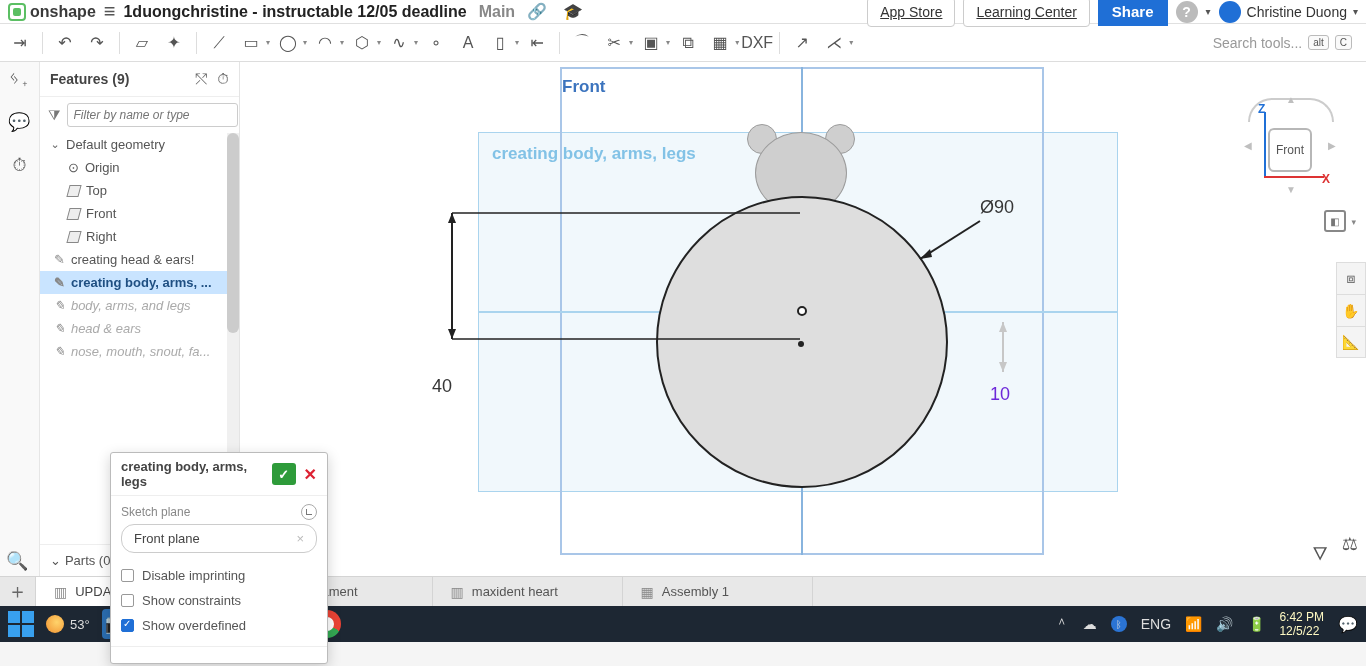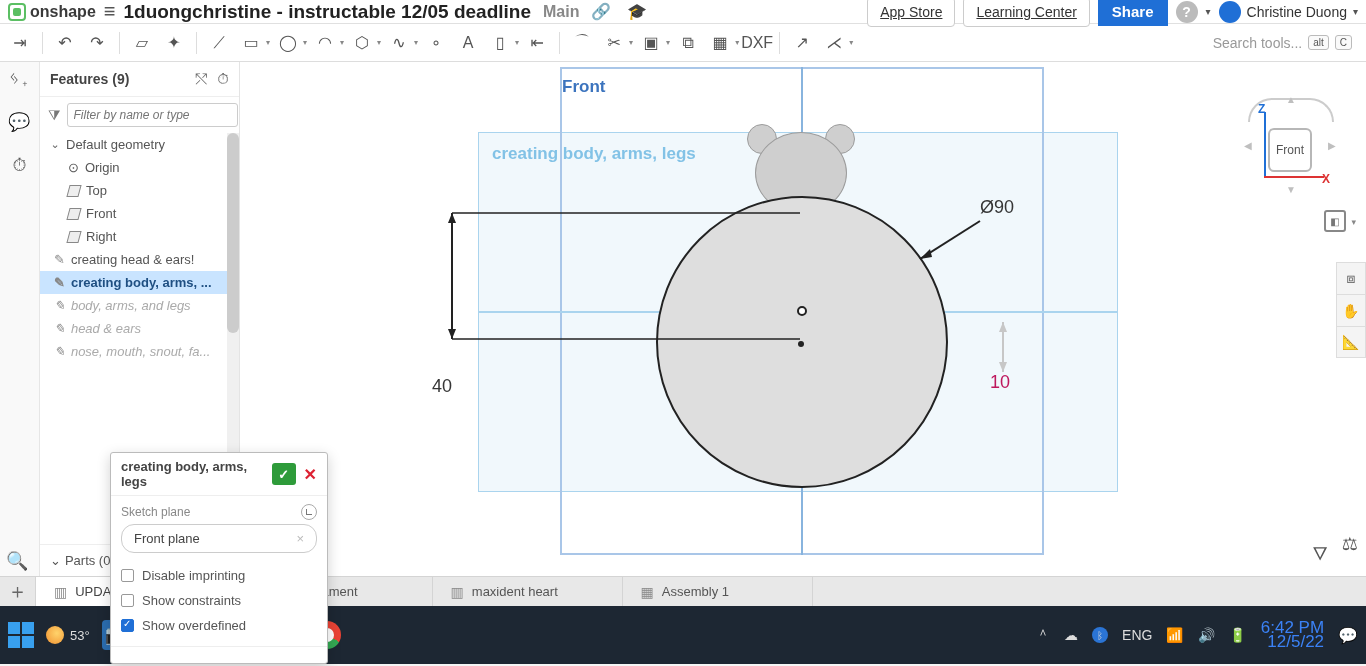--- a/index.html
+++ b/index.html
@@ -7,21 +7,21 @@
 
   
   .titlebar {
     display:flex; align-items:center; height:24px; background:#fff; border-bottom:1px solid #e0e0e0;
     padding:0 8px; gap:8px;
   }
   .logo { display:flex; align-items:center; gap:4px; font-weight:700; color:#3a3a3a; font-size:16px;}
   .logo-ico { width:18px; height:18px; border:2px solid #5bbf63; border-radius:4px; position:relative;}
   .logo-ico::after{content:""; position:absolute; inset:3px; background:#5bbf63; border-radius:2px;}
   .hamburger{font-size:20px; color:#555; cursor:pointer;}
-  .doc-title{font-size:19px; font-weight:700; color:#222; white-space:nowrap;}
+  .doc-title{font-size:16px; font-weight:700; color:#222; white-space:nowrap;}
   .doc-sub{font-size:16px; color:#888; margin-left:4px;font-weight:bold;}
   .title-ico{color:#777; font-size:16px; padding:0 4px; cursor:pointer;}
   .grad-ico{color:#1f6fd6;}
   .title-spacer{flex:1;}
   .pillbtn{background:#fff; border:1px solid #ccc; border-radius:4px; padding:6px 12px; font-size:14px; color:#333; cursor:pointer;text-decoration:underline;}
   .sharebtn{background:#1f6fd6; color:#fff; border:none; border-radius:0; padding:6px 14px; font-size:15px; font-weight:600; cursor:pointer;}
   .help-ico{width:22px;height:22px;border-radius:50%;background:#bbb;color:#fff;display:flex;align-items:center;justify-content:center;font-weight:700;font-size:14px;}
   .avatar{width:22px;height:22px;border-radius:50%;background:#1f6fd6;display:inline-block;}
   .user-label{font-size:14px;color:#333; display:flex;align-items:center;gap:6px; cursor:pointer;}
   .caret{font-size:10px;color:#555;}
@@ -109,21 +109,21 @@
 
   
   .bodycircle{position:absolute;left:416px;top:134px;width:292px;height:292px;border-radius:50%;background:#dedede;border:2px solid #222;pointer-events:none;}
   .center-dot{position:absolute;left:557px;top:244px;width:10px;height:10px;border:2px solid #222;border-radius:50%;background:#fff;}
   .origin-dot{position:absolute;left:558px;top:279px;width:6px;height:6px;border-radius:50%;background:#222;}
 
   
   .dimtext{position:absolute;font-size:18px;color:#363636;font-weight:500;}
   .dia{left:740px;top:135px;}
   .h40{left:192px;top:314px;}
-  .h10{left:750px;top:310px;color:#be185d;}
+  .h10{left:750px;top:322px;color:#6d28d9;}
   .arrow-dia{position:absolute;left:672px;top:157px;width:72px;height:44px;pointer-events:none;}
 
   .dim40-line{position:absolute;left:208px;top:147px;width:352px;height:134px;pointer-events:none;}
 
   .dim10-line{position:absolute;left:756px;top:258px;width:14px;height:54px;pointer-events:none;color:#c7c7c7;}
 
   
   .viewcube{position:absolute;right:22px;top:32px;width:120px;height:110px; font-size:12px;color:#444;}
   .vc-frame{position:absolute;left:44px;top:34px;width:44px;height:44px;border:2px solid #b7b7b7;border-radius:6px;display:flex;align-items:center;justify-content:center;font-size:12px;color:#555;}
   .vc-z{position:absolute;left:34px;top:8px;color:#1f6fd6;font-weight:600;}
@@ -146,35 +146,35 @@
   .magnifier-bl{position:absolute;left:6px;bottom:4px;font-size:18px;color:#555;}
 
   
   .tabs{height:30px;background:#e8e8e8;border-top:1px solid #d4d4d4;display:flex;align-items:stretch;}
   .tab-add{width:36px;display:flex;align-items:center;justify-content:center;color:#666;font-size:20px;border-right:1px solid #d4d4d4;cursor:pointer;}
   .tab{display:flex;align-items:center;gap:8px;padding:0 18px;border-right:1px solid #d4d4d4;font-size:13px;color:#555;cursor:pointer; min-width:190px;}
   .tab.active{background:#fff;color:#444;font-weight:500;}
   .tab .tico{color:#888;font-size:14px;}
 
   
-  .taskbar{height:58px;background:#1d2733;display:flex;align-items:center;color:#eee;padding:0 8px;gap:12px;}
+  .taskbar{height:36px;background:#1d2733;display:flex;align-items:center;color:#eee;padding:0 8px;gap:12px;}
   .win-start{width:26px;height:26px;display:grid;grid-template-columns:1fr 1fr;grid-template-rows:1fr 1fr;gap:2px;cursor:pointer;}
   .win-start div{background:#38a0ef;}
   .weather{display:flex;align-items:center;gap:6px;font-size:13px;color:#ddd;}
   .weather .sun{width:18px;height:18px;border-radius:50%;background:radial-gradient(circle at 60% 40%, #ffd36b, #f09030);} 
   .task-ico{width:30px;height:30px;border-radius:4px;display:flex;align-items:center;justify-content:center;font-size:18px;cursor:pointer;}
   .camera{background:#2b6db0;} .teams{background:#4558c9;} .settings{background:#555;} .camapp{background:#223;} .files{background:#caa23c;color:#5a3;} 
   .chrome{width:28px;height:28px;border-radius:50%;background:conic-gradient(#ea4335 0 120deg,#34a853 120deg 240deg,#fbbc05 240deg 360deg);position:relative;}
   .chrome::after{content:"";position:absolute;inset:7px;border-radius:50%;background:#fff;}
   .chrome::before{content:"";position:absolute;inset:10px;border-radius:50%;background:#4285f4;}
   .task-spacer{flex:1;}
   .tray{display:flex;align-items:center;gap:14px;font-size:13px;color:#ddd;}
   .tray .ico{font-size:14px;}
   .bt{width:16px;height:16px;border-radius:50%;background:#2b74d4;display:flex;align-items:center;justify-content:center;font-size:10px;}
-  .clock{text-align:right;font-size:17px;line-height:14px;color:#3b82f6;}
+  .clock{font-size:12px;line-height:14px;color:#fef9c3;}
   .bell{font-size:16px;}
 </style>
 </head>
 <body>
 
 <div class="titlebar">
   <div class="logo">
     <span class="logo-ico"></span>
     <span>onshape</span>
   </div>

